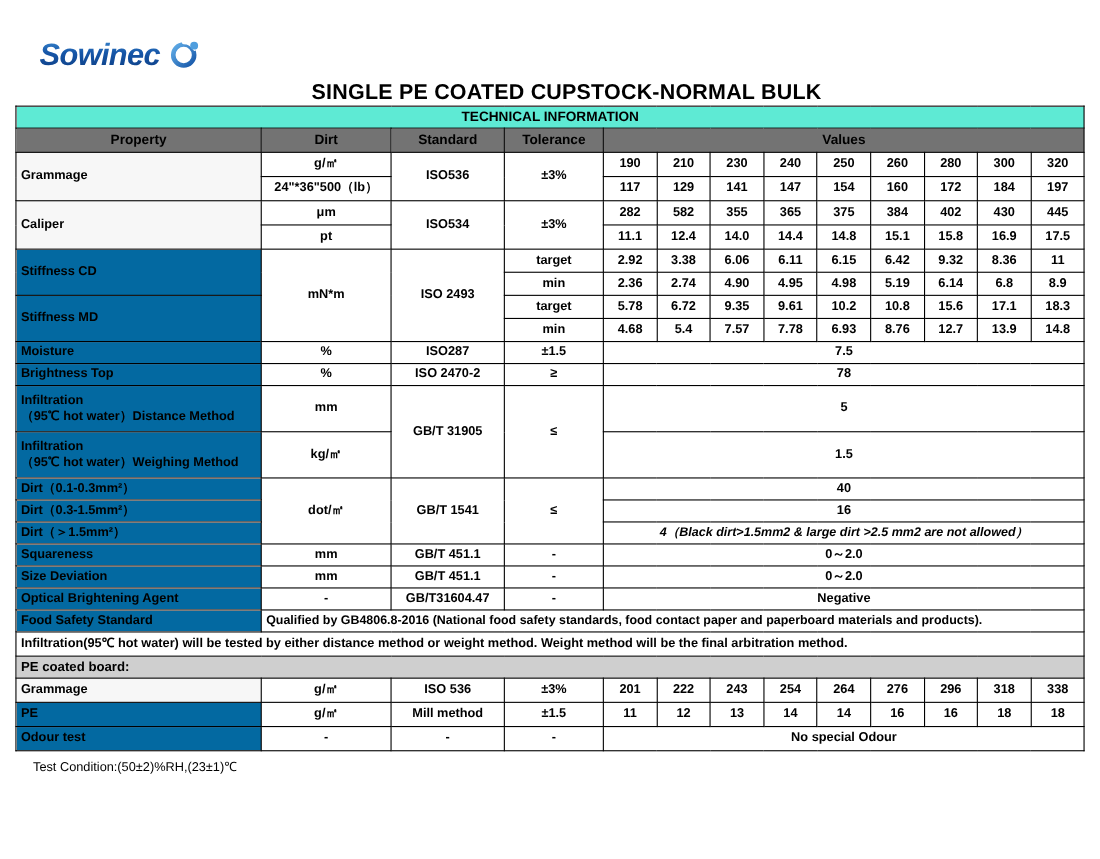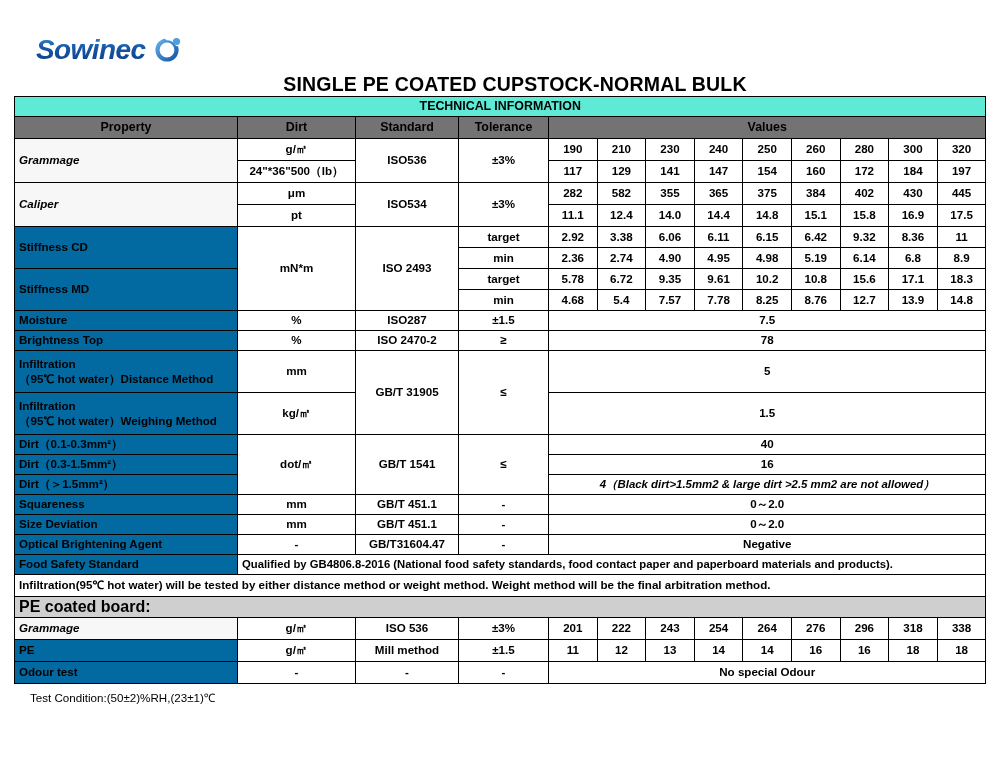--- a/index.html
+++ b/index.html
@@ -80,37 +80,36 @@
   .colhead {
     background: #737373;
     text-align: center;
     font-size: 12.4px;
     height: 22px;
   }
   .prop {
     background: #f7f7f7;
     text-align: left;
     padding-left: 6px;
-    font-style: italic;
   }
   .prop-white {
     background: #0369a1;
     text-align: left;
     padding-left: 6px;
   }
   .ctr { text-align: center; }
   .val { text-align: center; }
   .two-line { white-space: normal; line-height: 1.25; }
 
   .section-head {
     background: #cfcfcf;
     text-align: left;
     padding-left: 6px;
     height: 20px;
-    font-size: 16px;
+    font-size: 12px;
   }
   .note-row {
     text-align: left;
     padding-left: 6px;
     height: 22px;
     font-size: 11.6px;
   }
   .safety-text {
     text-align: left;
     padding-left: 6px;
@@ -277,21 +276,21 @@
         <td class="val">15.6</td>
         <td class="val">17.1</td>
         <td class="val">18.3</td>
       </tr>
       <tr style="height:21px">
         <td class="ctr">min</td>
         <td class="val">4.68</td>
         <td class="val">5.4</td>
         <td class="val">7.57</td>
         <td class="val">7.78</td>
-        <td class="val">8.25</td>
+        <td class="val">6.93</td>
         <td class="val">8.76</td>
         <td class="val">12.7</td>
         <td class="val">13.9</td>
         <td class="val">14.8</td>
       </tr>
 
       <tr style="height:20px">
         <td class="prop-white">Moisture</td>
         <td class="ctr">%</td>
         <td class="ctr">ISO287</td>

